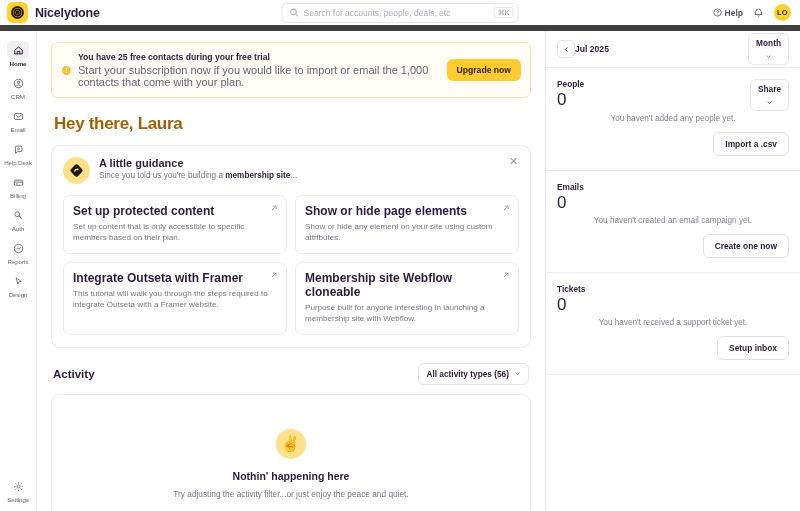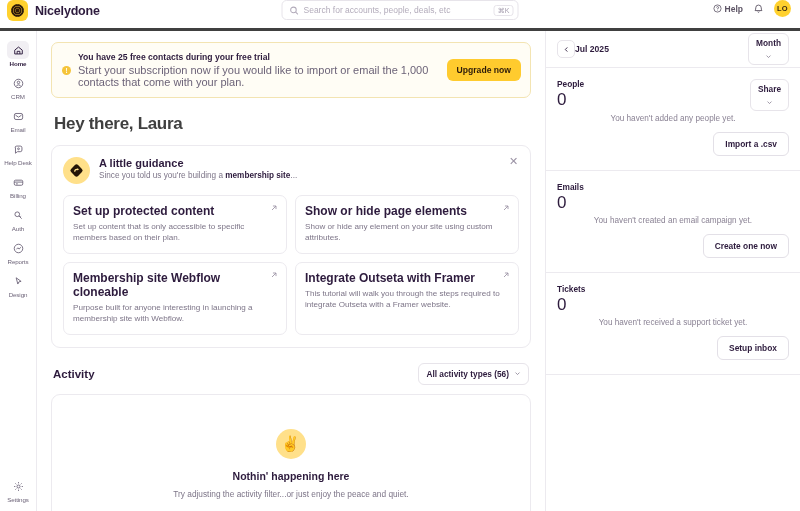--- a/index.html
+++ b/index.html
@@ -8,22 +8,22 @@
     font-family: "Liberation Sans", sans-serif;
     background: #ffffff;
     color: #2d1b3d;
     overflow: hidden;
   }
   .app { display: flex; flex-direction: column; width: 800px; height: 511px; }
 
   
   .topbar {
     height: 31px; flex: 0 0 31px;
-    display: flex; align-items: flex-start;
-    border-bottom: 3px solid #404040;
+    display: flex; align-items: center;
+    border-bottom: 6px solid #404040;
     background: #fff;
     position: relative;
   }
   .brand { display: flex; align-items: center; gap: 7px; padding-left: 7px; width: 260px; }
   .logo-sq {
     width: 21px; height: 21px; border-radius: 6px;
     background: #ffd12e;
     display: flex; align-items: center; justify-content: center;
   }
   .logo-sq .ring {
@@ -102,21 +102,21 @@
   .banner-text { flex: 1; min-width: 0; }
   .banner-title { font-size: 8.6px; font-weight: 700; color: #2d1b3d; }
   .banner-sub { font-size: 11px; color: #6c6378; margin-top: 2px; }
   .btn-yellow {
     background: #ffcb2e; border: 0; border-radius: 6px;
     font-size: 8.6px; font-weight: 700; color: #2d1b0a;
     padding: 6px 10px; cursor: pointer; white-space: nowrap;
     font-family: "Liberation Sans", sans-serif;
   }
 
-  .greeting { font-size: 17px; font-weight: 700; color: #404040; margin: 16px 0 11px 3px; letter-spacing: -0.3px; }
+  .greeting { font-size: 17px; font-weight: 700; color: #a16207; margin: 16px 0 11px 3px; letter-spacing: -0.3px; }
 
   .guidance {
     border: 1px solid #eceaef; border-radius: 9px; background: #fff;
     padding: 11px 11px 12px; position: relative;
   }
   .g-head { display: flex; align-items: flex-start; gap: 9px; }
   .g-badge {
     width: 27px; height: 27px; border-radius: 50%; background: #ffe08a;
     display: flex; align-items: center; justify-content: center; flex: 0 0 27px;
   }
@@ -385,31 +385,31 @@
             </span>
             <div class="g-card-t">Show or hide page elements</div>
             <div class="g-card-d">Show or hide any element on your site using custom attributes.</div>
           </div>
           <div class="g-card">
             <span class="arrow-ne">
               <svg width="8" height="8" viewBox="0 0 12 12" fill="none" stroke="currentColor" stroke-width="1.3">
                   <path d="M3 9L9 3M4.4 3H9v4.6"></path>
                 </svg>
             </span>
-            <div class="g-card-t">Membership site Webflow cloneable</div>
-            <div class="g-card-d">Purpose built for anyone interesting in launching a membership site with Webflow.</div>
+            <div class="g-card-t">Integrate Outseta with Framer</div>
+            <div class="g-card-d">This tutorial will walk you through the steps required to integrate Outseta with a Framer website.</div>
           </div>
           <div class="g-card">
             <span class="arrow-ne">
               <svg width="8" height="8" viewBox="0 0 12 12" fill="none" stroke="currentColor" stroke-width="1.3">
                   <path d="M3 9L9 3M4.4 3H9v4.6"></path>
                 </svg>
             </span>
-            <div class="g-card-t">Integrate Outseta with Framer</div>
-            <div class="g-card-d">This tutorial will walk you through the steps required to integrate Outseta with a Framer website.</div>
+            <div class="g-card-t">Membership site Webflow cloneable</div>
+            <div class="g-card-d">Purpose built for anyone interesting in launching a membership site with Webflow.</div>
           </div>
         </div>
       </div>
 
       <div class="act-head">
         <div class="act-title">Activity</div>
         <div class="sel">
           <span>All activity types (56)</span>
           <span>
             <svg width="7" height="7" viewBox="0 0 12 12" fill="none" stroke="#8a8294" stroke-width="1.4">

